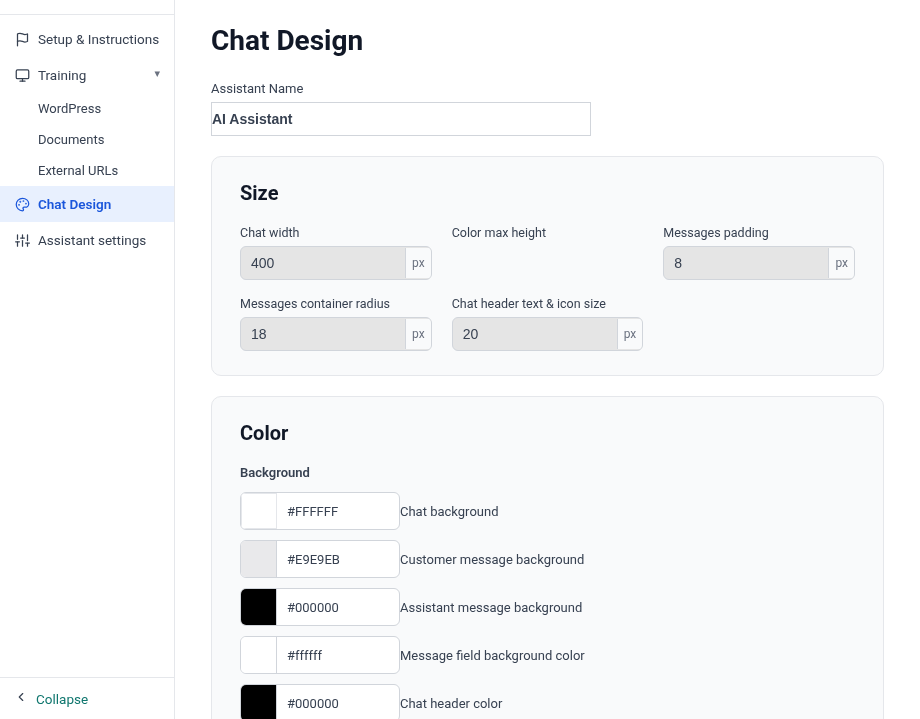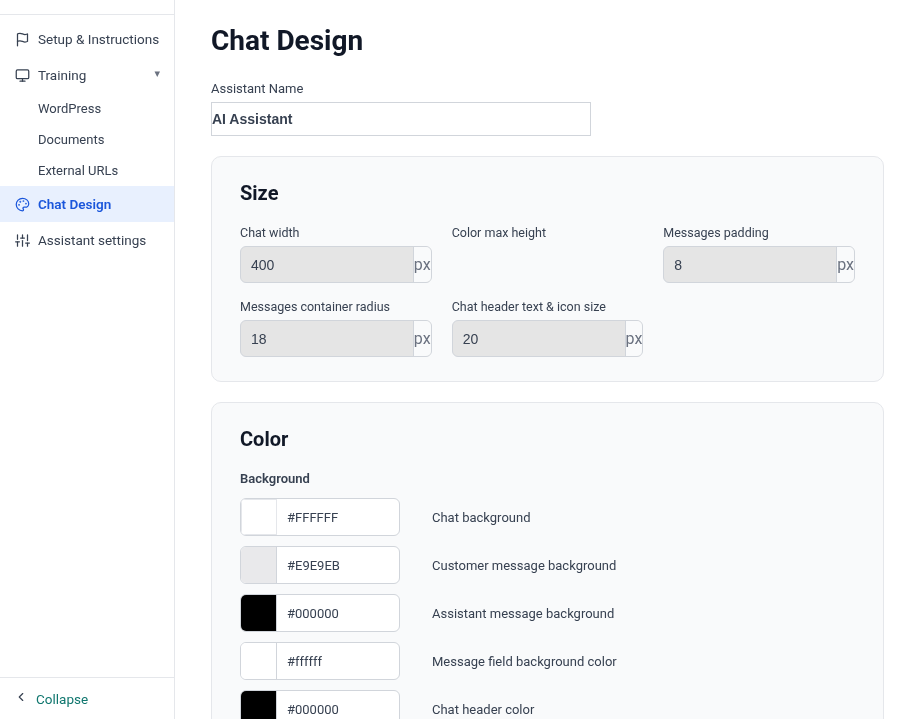--- a/index.html
+++ b/index.html
@@ -154,22 +154,22 @@
       flex: 1;
       border: none;
       padding: 8px 10px;
       font-size: 14px;
       color: #374151;
       outline: none;
       background: transparent;
       width: 0;
     }
     .input-unit {
-      padding: 8px 0;
-      font-size: 16px;
+      padding: 8px 6px;
+      font-size: 12px;
       color: #6b7280;
       background: #f9fafb;
       border-left: 1px solid #d1d5db;
       flex-shrink: 0;
     }
 
     
     .size-grid-row2 {
       display: grid;
       grid-template-columns: 1fr 1fr 1fr;
@@ -206,21 +206,21 @@
       height: 100%;
       flex-shrink: 0;
       border-right: 1px solid #d1d5db;
     }
     .color-hex {
       padding: 0 10px;
       font-size: 13px;
       color: #374151;
     }
     .color-desc {
-      margin-left: 32px;
+      margin-left: 0;
       font-size: 13px;
       color: #374151;
     }
   </style>
 </head>
 <body>
 
 <nav class="sidebar">
   <div class="sidebar-top-divider"></div>
 

